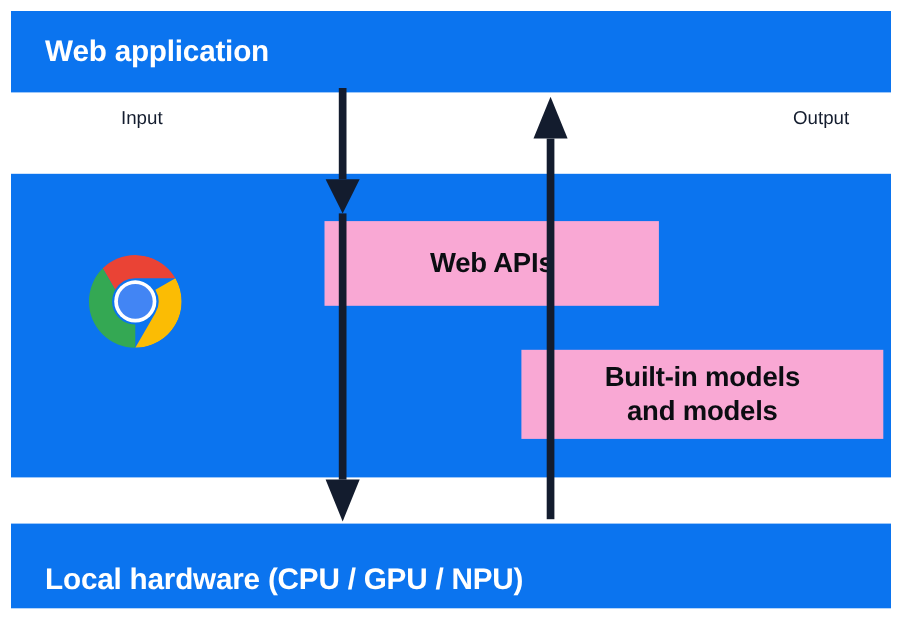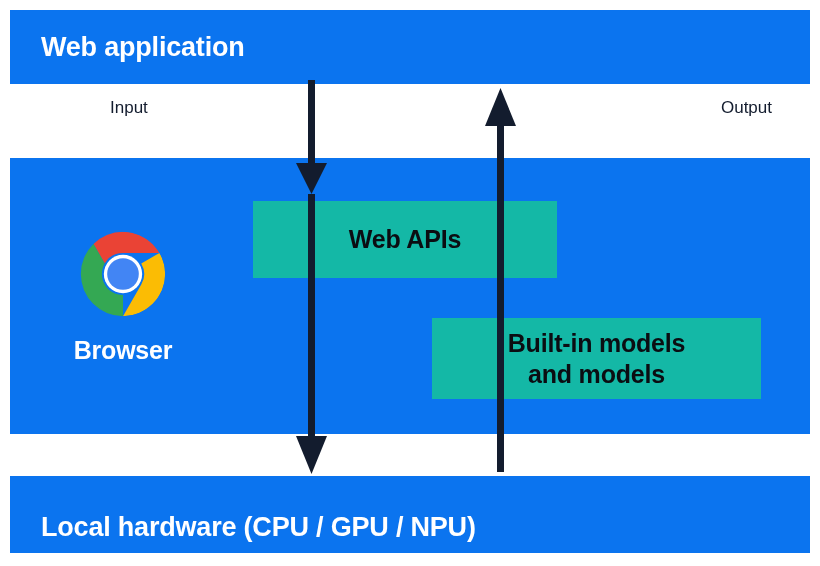--- a/index.html
+++ b/index.html
@@ -90,30 +90,31 @@
   .arrow-svg {
     position: absolute;
     overflow: visible;
   }
   #arrow-down { left: 288px; top: 80px; }
   #arrow-up   { left: 477px; top: 84px; }
 
   
   .api-box {
     position: absolute;
-    background: #14b8a6;
+    background: #f9a8d4;
     display: flex;
     align-items: center;
     justify-content: center;
     text-align: center;
     color: #0b0d12;
     font-weight: bold;
     letter-spacing: -0.2px;
     line-height: 1.22;
     box-sizing: border-box;
+    margin-left: 42px;
   }
   #box-web-apis {
     left: 253px;
     top: 201px;
     width: 304px;
     height: 77px;
     font-size: 25px;
   }
   #box-builtin {
     left: 432px;
@@ -173,21 +174,20 @@
 
           <path d="M172.2 52 A88 88 0 0 1 96 184 L134.1 118 A44 44 0 0 0 134.1 74 Z" fill="#FBBC04"></path>
 
           <path d="M96 184 A88 88 0 0 1 14 -2 L57.9 74 A44 44 0 0 0 96 140 Z" fill="#34A853"></path>
 
           <circle cx="96" cy="96" r="40" fill="#ffffff"></circle>
 
           <circle cx="96" cy="96" r="33" fill="#4285F4"></circle>
         </g>
       </svg>
-      <span id="browser-label">Browser</span>
     </div>
 
     <div class="api-box" id="box-web-apis" style="left:243px; top:43px;">
       <span>Web APIs</span>
     </div>
 
     <div class="api-box" id="box-builtin" style="left:422px; top:160px;">
       <span>
         <span>Built-in models</span><br>
         <span>and models</span>

